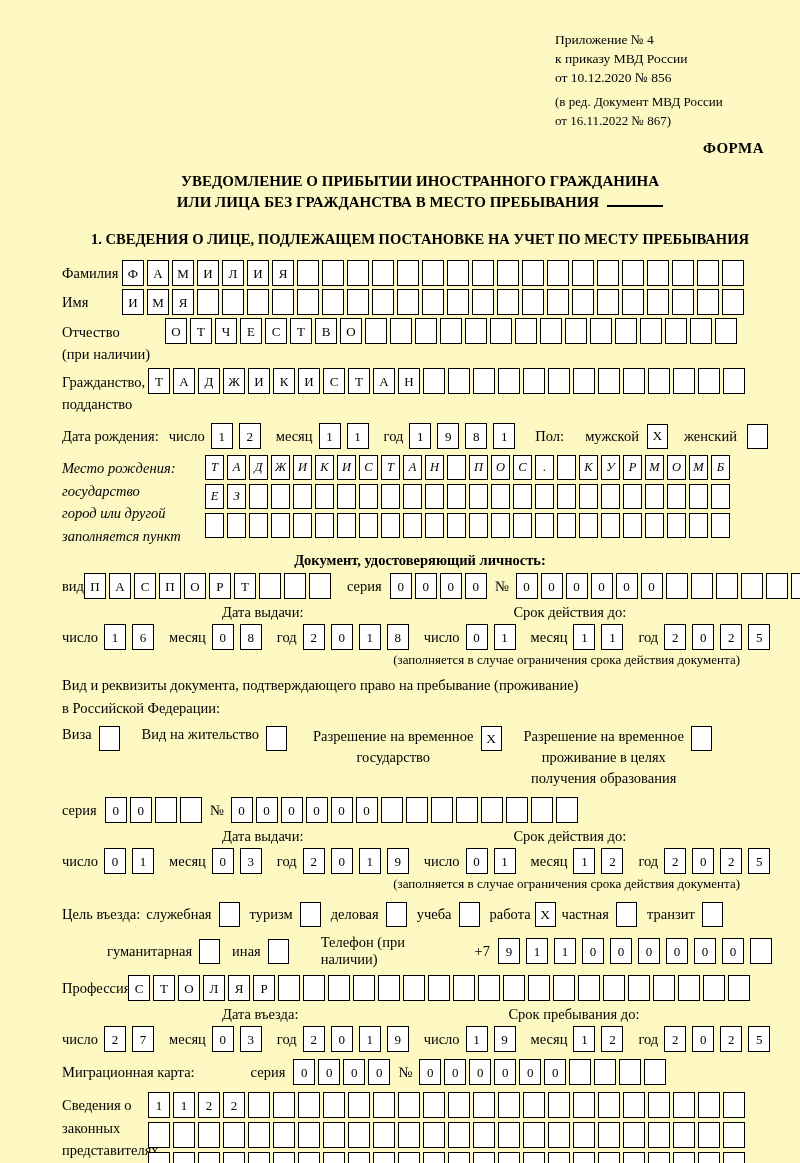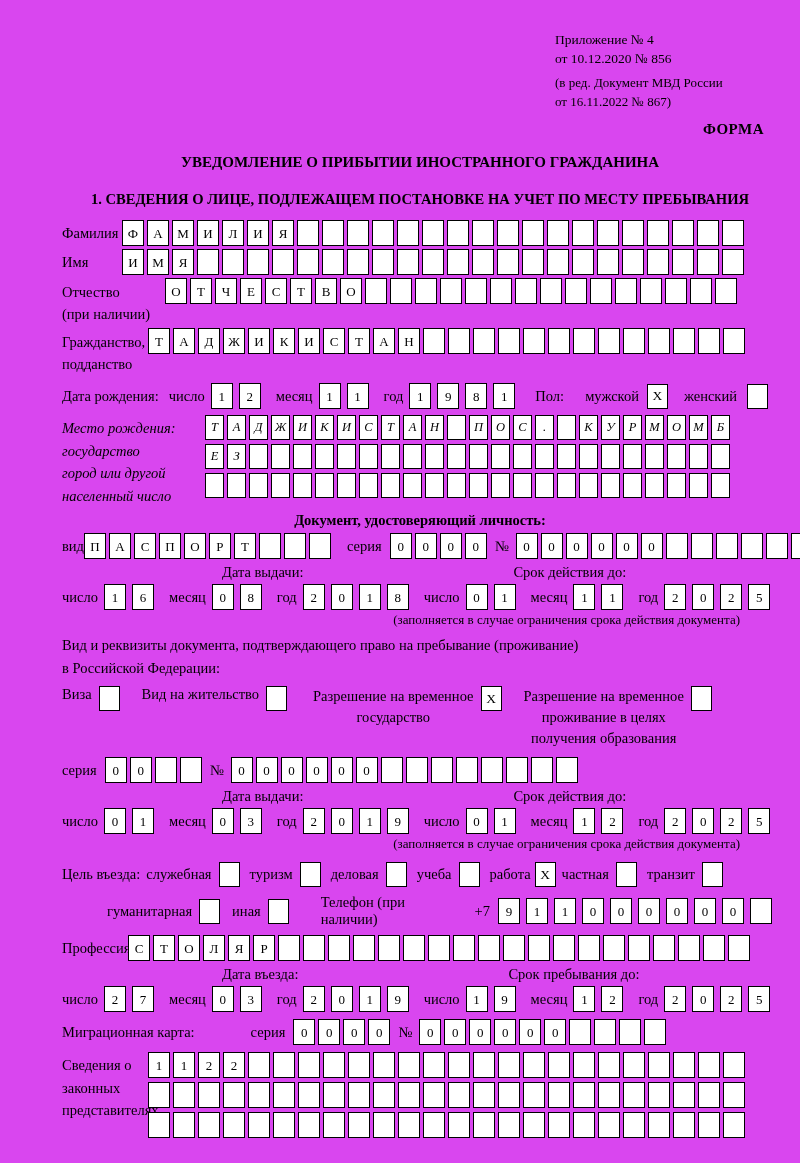--- a/index.html
+++ b/index.html
@@ -1,17 +1,17 @@
 <!DOCTYPE html>
 <html><head>
 <meta charset="utf-8">
 <style>
   html,body{margin:0;padding:0;background:#fff;}
   .page{
-    width:800px;height:1163px;background:#d946ef;color:#000;
+    width:800px;height:1163px;background:#fef9c3;color:#000;
     font-family:"Liberation Serif","DejaVu Serif",serif;
     position:relative;overflow:hidden;
   }
   .content{padding:30px 22px 0 62px;}
   
   .appendix{margin-left:493px;font-size:13.5px;line-height:19px;}
   .edition{margin-left:493px;font-size:13px;line-height:19px;margin-top:5px;}
   .form-label{text-align:right;font-weight:bold;font-size:15px;margin:10px 14px 0 0;letter-spacing:.5px;}
   
   .title{ text-align:center;font-weight:bold;font-size:15px;line-height:21px;margin-top:14px;}
@@ -77,30 +77,32 @@
   .gender .glbl2{margin:0 10px 0 16px;}
 </style>
 </head>
 <body>
 
 <div class="page">
   <div class="content">
 
     <div class="appendix">
       <div>Приложение № 4</div>
+      <div>к приказу МВД России</div>
       <div>от 10.12.2020 № 856</div>
     </div>
     <div class="edition">
       <div>(в ред. Документ МВД России</div>
       <div>от 16.11.2022 № 867)</div>
     </div>
     <div class="form-label">ФОРМА</div>
 
     <div class="title">
       <div>УВЕДОМЛЕНИЕ О ПРИБЫТИИ ИНОСТРАННОГО ГРАЖДАНИНА</div>
+      <div><span>ИЛИ ЛИЦА БЕЗ ГРАЖДАНСТВА В МЕСТО ПРЕБЫВАНИЯ</span><span class="blank-line"></span></div>
     </div>
     <div class="section-title">1. СВЕДЕНИЯ О ЛИЦЕ, ПОДЛЕЖАЩЕМ ПОСТАНОВКЕ НА УЧЕТ ПО МЕСТУ ПРЕБЫВАНИЯ</div>
 
     <div class="rows">
 
       <div class="row">
         <span class="lbl w-fam">Фамилия</span>
         <span class="boxes">
             <span class="cell">Ф</span>
             <span class="cell">А</span>
@@ -258,21 +260,21 @@
           <span class="glbl2">женский</span>
           <span class="chk"></span>
         </span>
       </div>
 
       <div class="row" style="margin-top:6px;font-style:italic;">
         <span class="lbl w-birth" style="padding-top:2px;">
           <span>Место рождения:</span><br>
           <span>государство</span><br>
           <span>город или другой</span><br>
-          <span>населенный число</span>
+          <span>заполняется пункт</span>
         </span>
         <span class="stack">
           <span class="boxes sm">
               <span class="cell">Т</span>
               <span class="cell">А</span>
               <span class="cell">Д</span>
               <span class="cell">Ж</span>
               <span class="cell">И</span>
               <span class="cell">К</span>
               <span class="cell">И</span>

